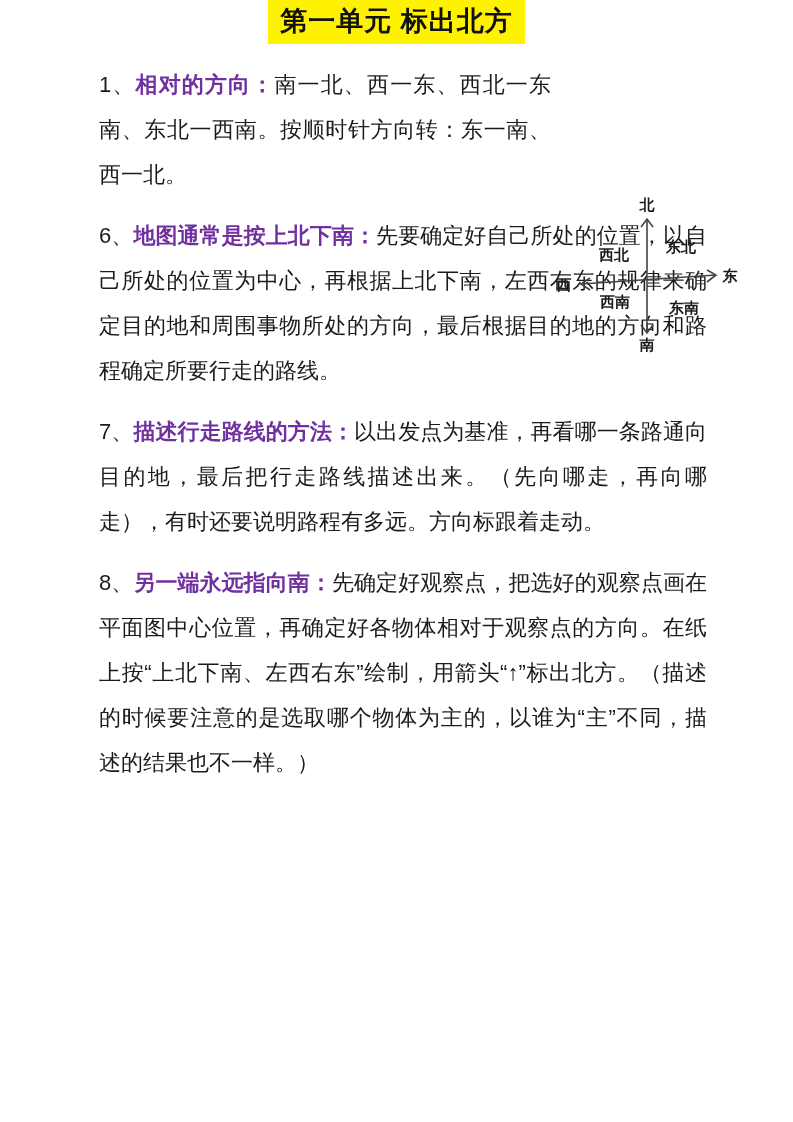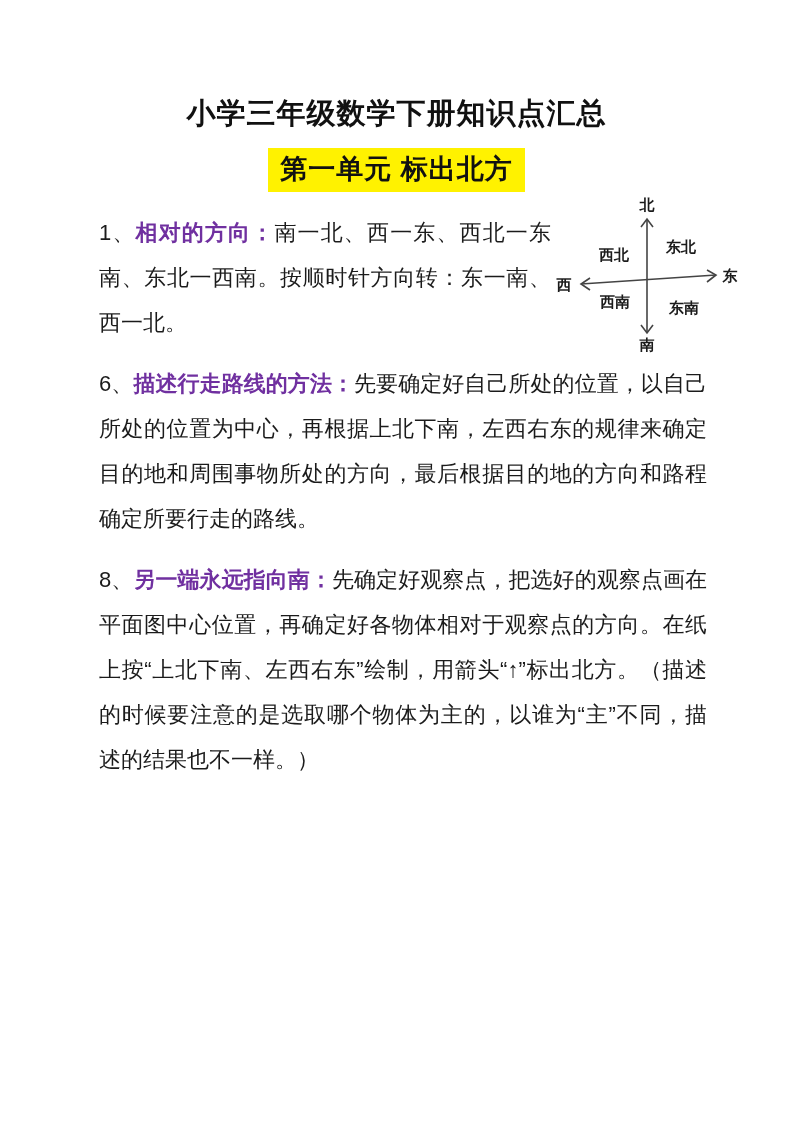--- a/index.html
+++ b/index.html
@@ -73,37 +73,37 @@
     stroke:var(--line_gray);
     stroke-width:1.6;
     fill:none;
   }
 </style>
 </head>
 <body>
 
 <div class="page">
 
-  <h1 class="title">小学三年级数学下册知识点汇总</h1>
 
   <div class="section-row">
     <span class="section-header">第一单元 标出北方</span>
   </div>
 
   <div class="content">
     <div class="compass-spacer"></div>
 
     <p><span>1、</span><span class="hl">相对的方向：</span><span>南一北、西一东、西北一东南、东北一西南。按顺时针方向转：东一南、西一北。</span></p>
 
 
 
 
 
-    <p><span>6、</span><span class="hl">描述行走路线的方法：</span><span>先要确定好自己所处的位置，以自己所处的位置为中心，再根据上北下南，左西右东的规律来确定目的地和周围事物所处的方向，最后根据目的地的方向和路程确定所要行走的路线。</span></p>
+    <p><span>6、</span><span class="hl">地图通常是按上北下南：</span><span>先要确定好自己所处的位置，以自己所处的位置为中心，再根据上北下南，左西右东的规律来确定目的地和周围事物所处的方向，最后根据目的地的方向和路程确定所要行走的路线。</span></p>
 
+    <p><span>7、</span><span class="hl">描述行走路线的方法：</span><span>以出发点为基准，再看哪一条路通向目的地，最后把行走路线描述出来。（先向哪走，再向哪走），有时还要说明路程有多远。方向标跟着走动。</span></p>
 
     <p><span>8、</span><span class="hl">另一端永远指向南：</span><span>先确定好观察点，把选好的观察点画在平面图中心位置，再确定好各物体相对于观察点的方向。在纸上按“上北下南、左西右东”绘制，用箭头“↑”标出北方。（描述的时候要注意的是选取哪个物体为主的，以谁为“主”不同，描述的结果也不一样。）</span></p>
   </div>
 
   <svg class="compass" viewBox="0 0 192 162" xmlns="http://www.w3.org/2000/svg">
 
     <line x1="97" y1="27" x2="97" y2="141"></line>
     <path d="M91,35 L97,27 L103,35"></path>
     <path d="M91,133 L97,141 L103,133"></path>
 

